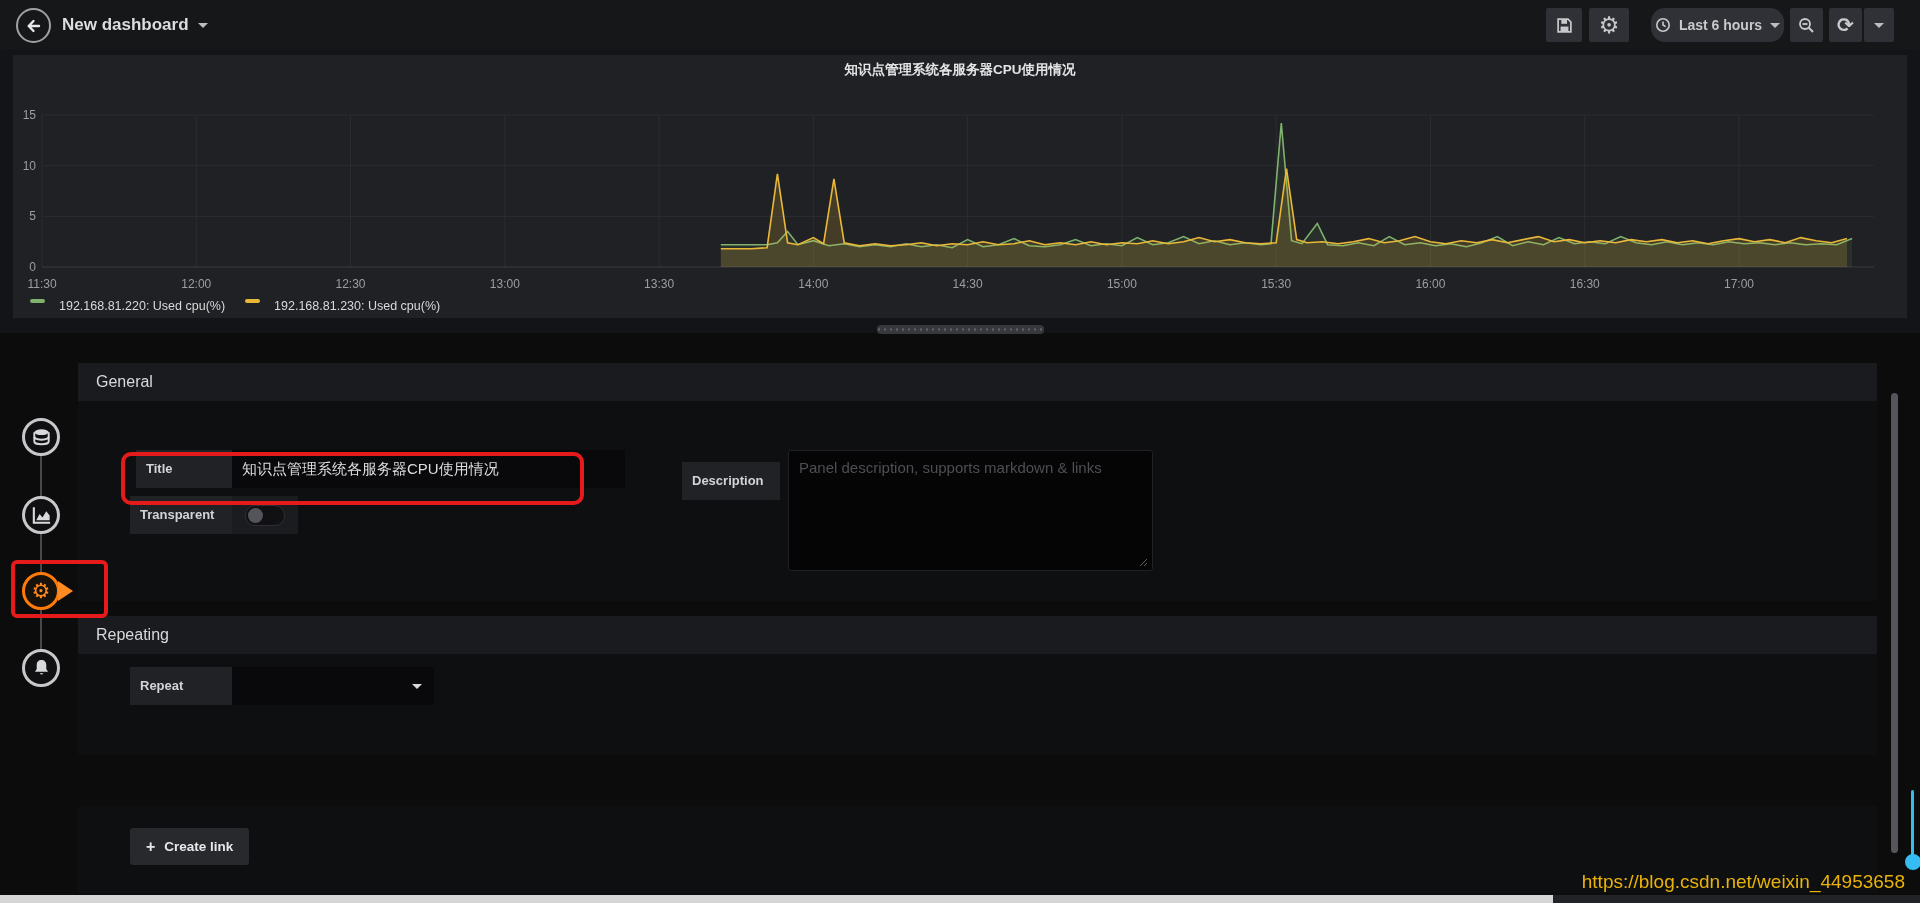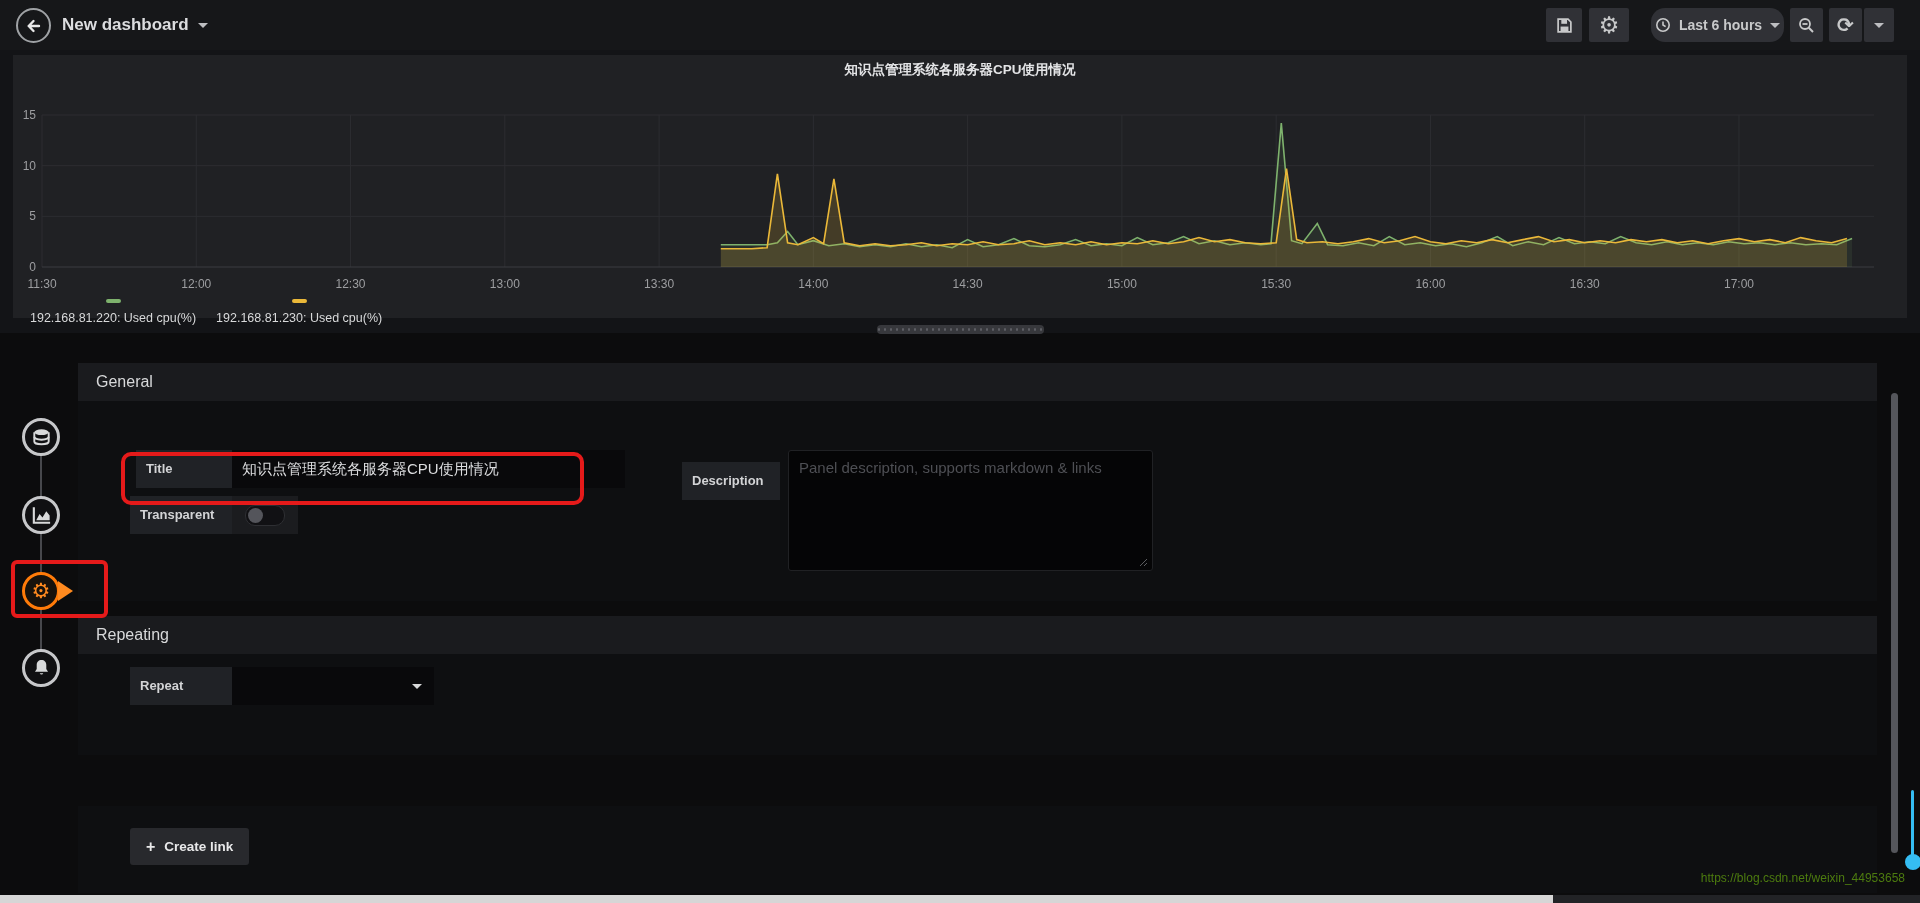--- a/index.html
+++ b/index.html
@@ -9,21 +9,21 @@
   .topbar{left:0;top:0;width:1920px;height:50px;background:#161719;}
   .back-btn{left:16px;top:8px;width:35px;height:35px;border:2px solid #9fa2a5;border-radius:50%;box-sizing:border-box;display:flex;align-items:center;justify-content:center;cursor:pointer;}
   .dash-title{left:62px;top:0;height:50px;line-height:50px;font-size:17px;font-weight:700;color:#dcdddf;}
   .caret{width:0;height:0;border-left:5px solid transparent;border-right:5px solid transparent;border-top:5px solid #bdbec1;display:inline-block;}
   .navbtn{top:8px;height:34px;background:#303136;border-radius:2px;display:flex;align-items:center;justify-content:center;color:#c8c9ca;cursor:pointer;}
   .glyph{font-family:"DejaVu Sans",sans-serif;}
   
   .chart-panel{left:13px;top:55px;width:1894px;height:263px;background:#202124;}
   .chart-title{left:0;top:6px;width:1894px;text-align:center;font-size:13.5px;font-weight:700;color:#e3e4e6;cursor:pointer;}
   .legend{left:17px;top:244px;display:flex;gap:20px;font-size:12.5px;color:#d8d9da;}
-  .legend-item{display:flex;align-items:center;gap:8px;cursor:pointer;flex-direction:column;}
+  .legend-item{display:flex;gap:14px;cursor:pointer;}
   .legend-swatch{width:15px;height:4px;border-radius:2px;display:inline-block;}
   .drag-handle{left:877px;top:325px;width:167px;height:9px;background:#37383c;border-radius:4px;background-image:radial-gradient(circle,#5e5f64 1px,transparent 1.4px);background-size:6px 9px;background-repeat:repeat-x;background-position:5px center;cursor:row-resize;}
   
   .tab-line{left:40px;top:437px;width:2px;height:231px;background:#47484c;}
   .tab-circle{left:22px;width:38px;height:38px;border:3px solid #c7c8ca;border-radius:50%;box-sizing:border-box;background:#101012;display:flex;align-items:center;justify-content:center;cursor:pointer;}
   .tab-circle.active{border-color:#ff7b09;color:#ff8a1f;}
   .tab-arrow{left:58px;top:581px;width:0;height:0;border-top:10px solid transparent;border-bottom:10px solid transparent;border-left:15px solid #ff8a1f;}
   
   .sec-header{left:78px;width:1799px;height:38px;background:#1a1b1e;color:#d8d9da;font-size:16px;line-height:38px;}
   .sec-header span{margin-left:18px;}
@@ -35,21 +35,21 @@
   .switch-knob{position:absolute;left:2px;top:2px;width:15px;height:15px;border-radius:50%;background:#54555b;}
   .desc-textarea{background:#050506;border:1px solid #202124;border-radius:3px;color:#dcdddf;font-size:15px;padding:8px 10px;box-sizing:border-box;resize:none;outline:none;font-family:"Liberation Sans","DejaVu Sans",sans-serif;}
   .desc-textarea::placeholder{color:#4e4f54;}
   .select-box{background:#09090b;height:38px;display:flex;align-items:center;cursor:pointer;}
   .note-text{color:#76777b;font-size:15px;}
   .create-link{height:37px;background:#28292d;border-radius:3px;display:inline-flex;align-items:center;gap:9px;padding:0 16px;color:#e8e8e9;font-weight:700;font-size:13.5px;cursor:pointer;}
   .red-box{border:4px solid #e51a1a;box-sizing:border-box;background:transparent;pointer-events:none;}
   .scroll-thumb{left:1891px;top:393px;width:7px;height:460px;background:#55565b;border-radius:4px;cursor:grab;}
   .cursor-line{left:1911px;top:790px;width:3px;height:72px;background:#35bdf3;border-radius:2px;}
   .cursor-dot{left:1905px;top:854px;width:16px;height:16px;border-radius:50%;background:#35bdf3;}
-  .watermark{right:15px;top:871px;font-size:12px;color:#4d7c0f;}
+  .watermark{right:15px;top:871px;font-size:19px;color:#eab308;}
   .bottom-strip-light{left:0;top:895px;width:1553px;height:8px;background:#d6d6d6;}
   .bottom-strip-dark{left:1553px;top:895px;width:367px;height:8px;background:#222326;}
   svg text{font-family:"Liberation Sans","DejaVu Sans",sans-serif;}
 </style>
 </head>
 <body>
 
 <div class="stage">
 
   <div class="abs topbar">

